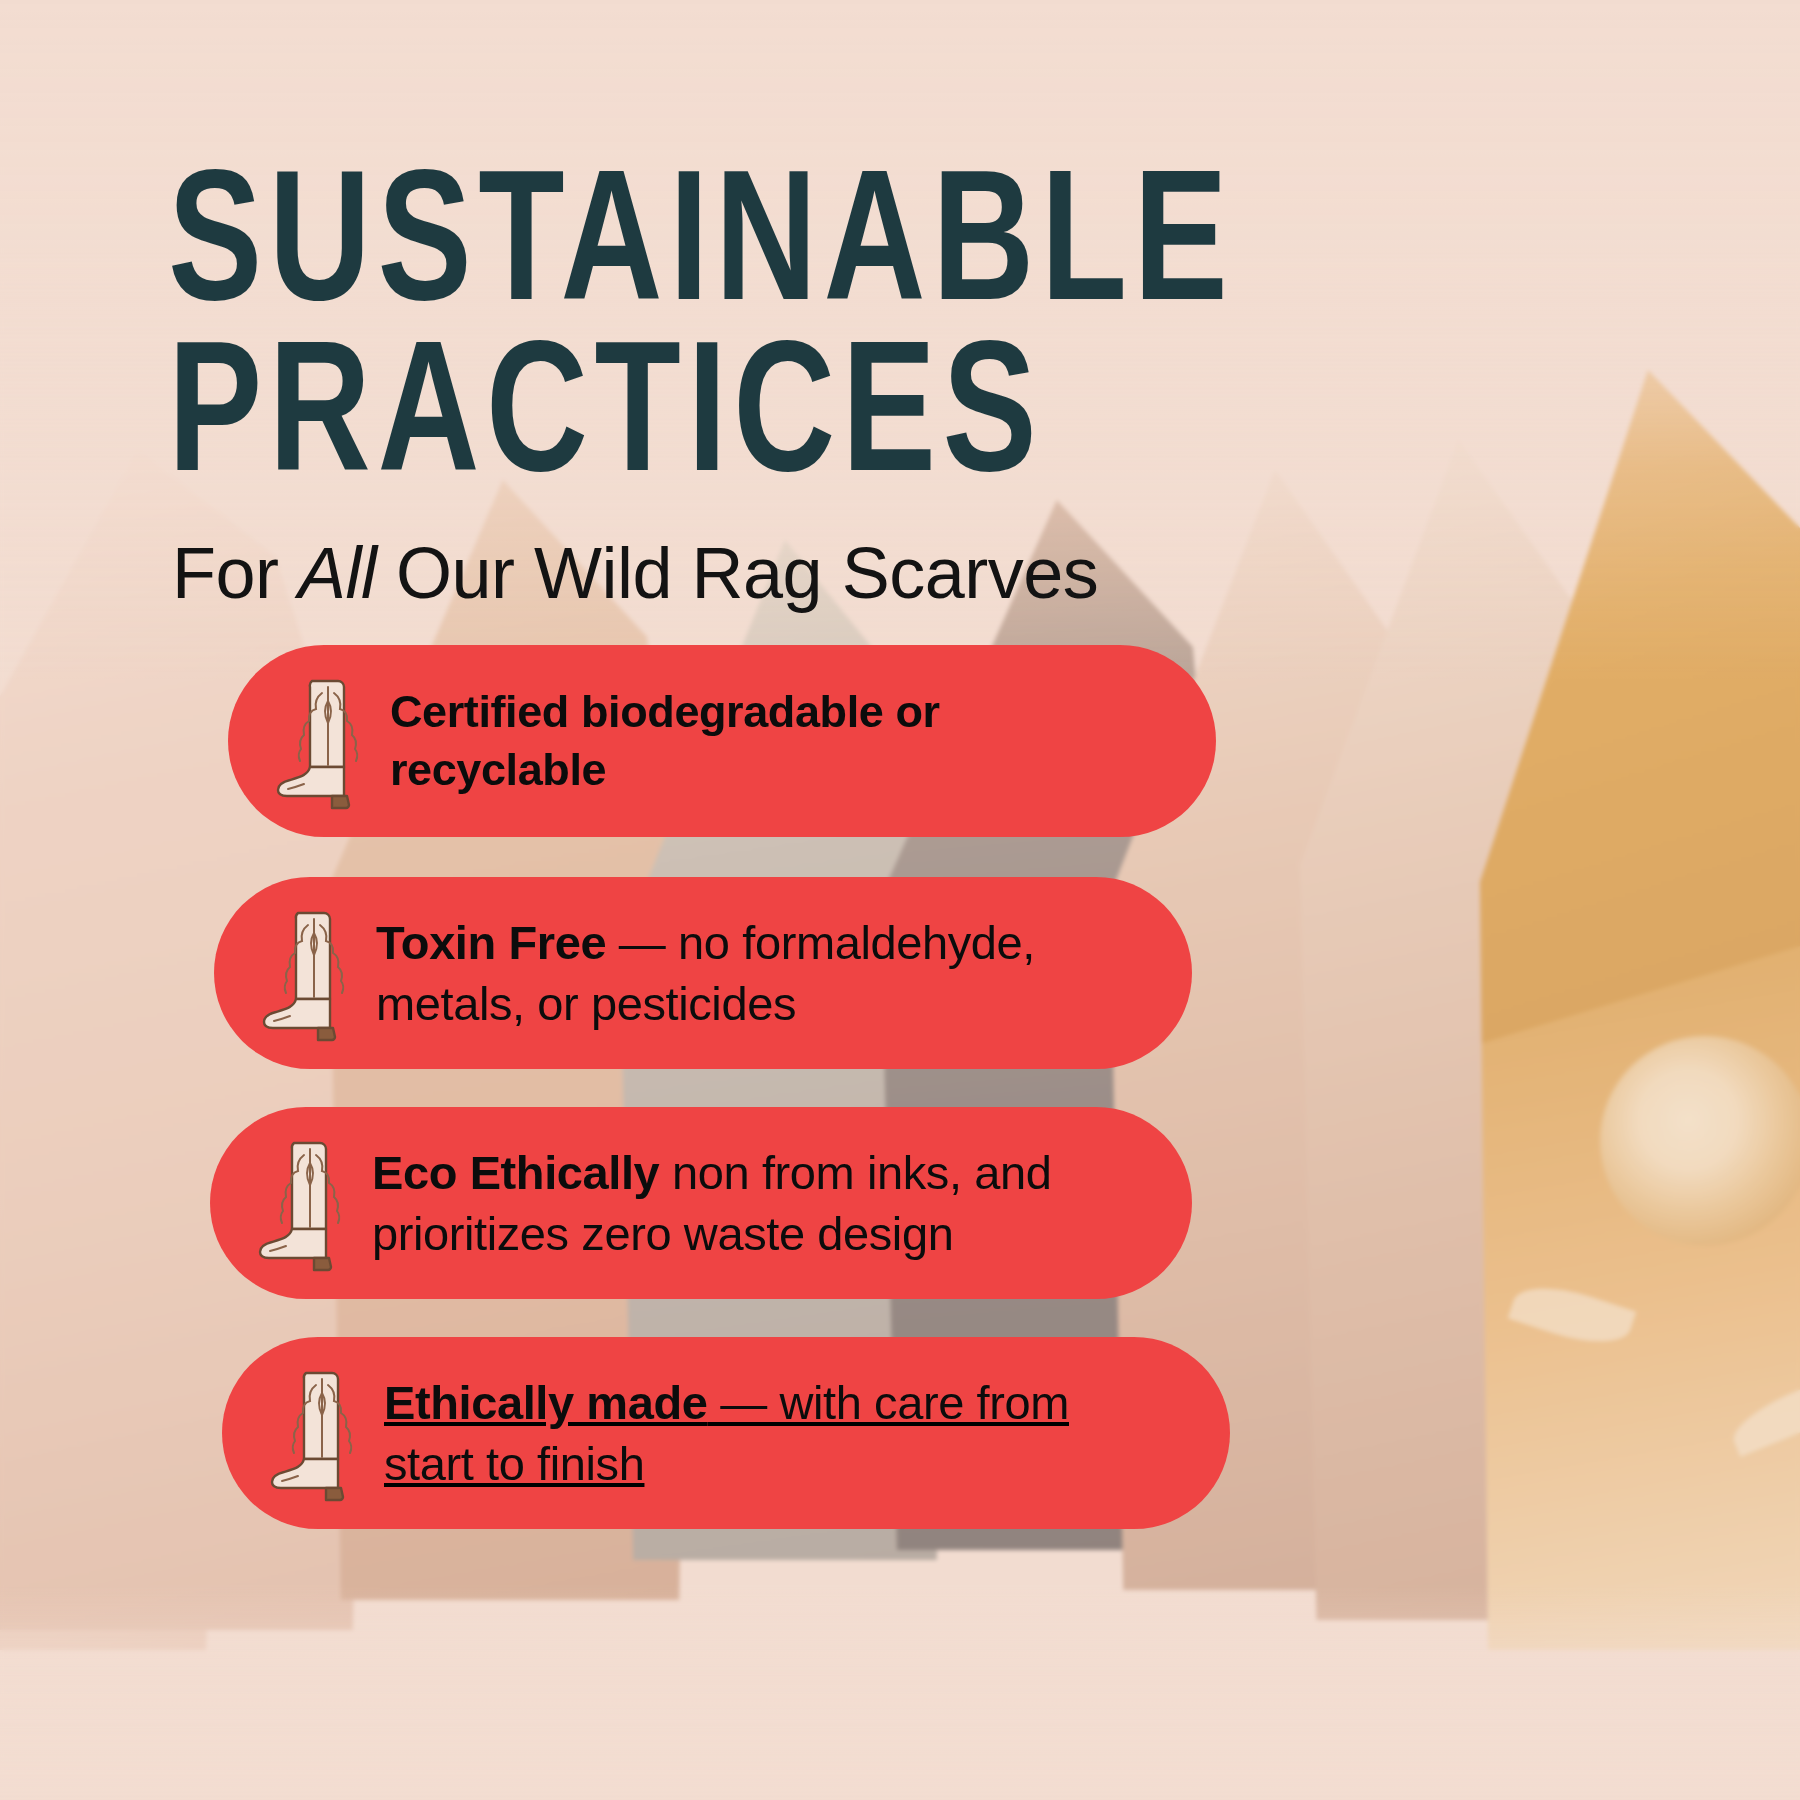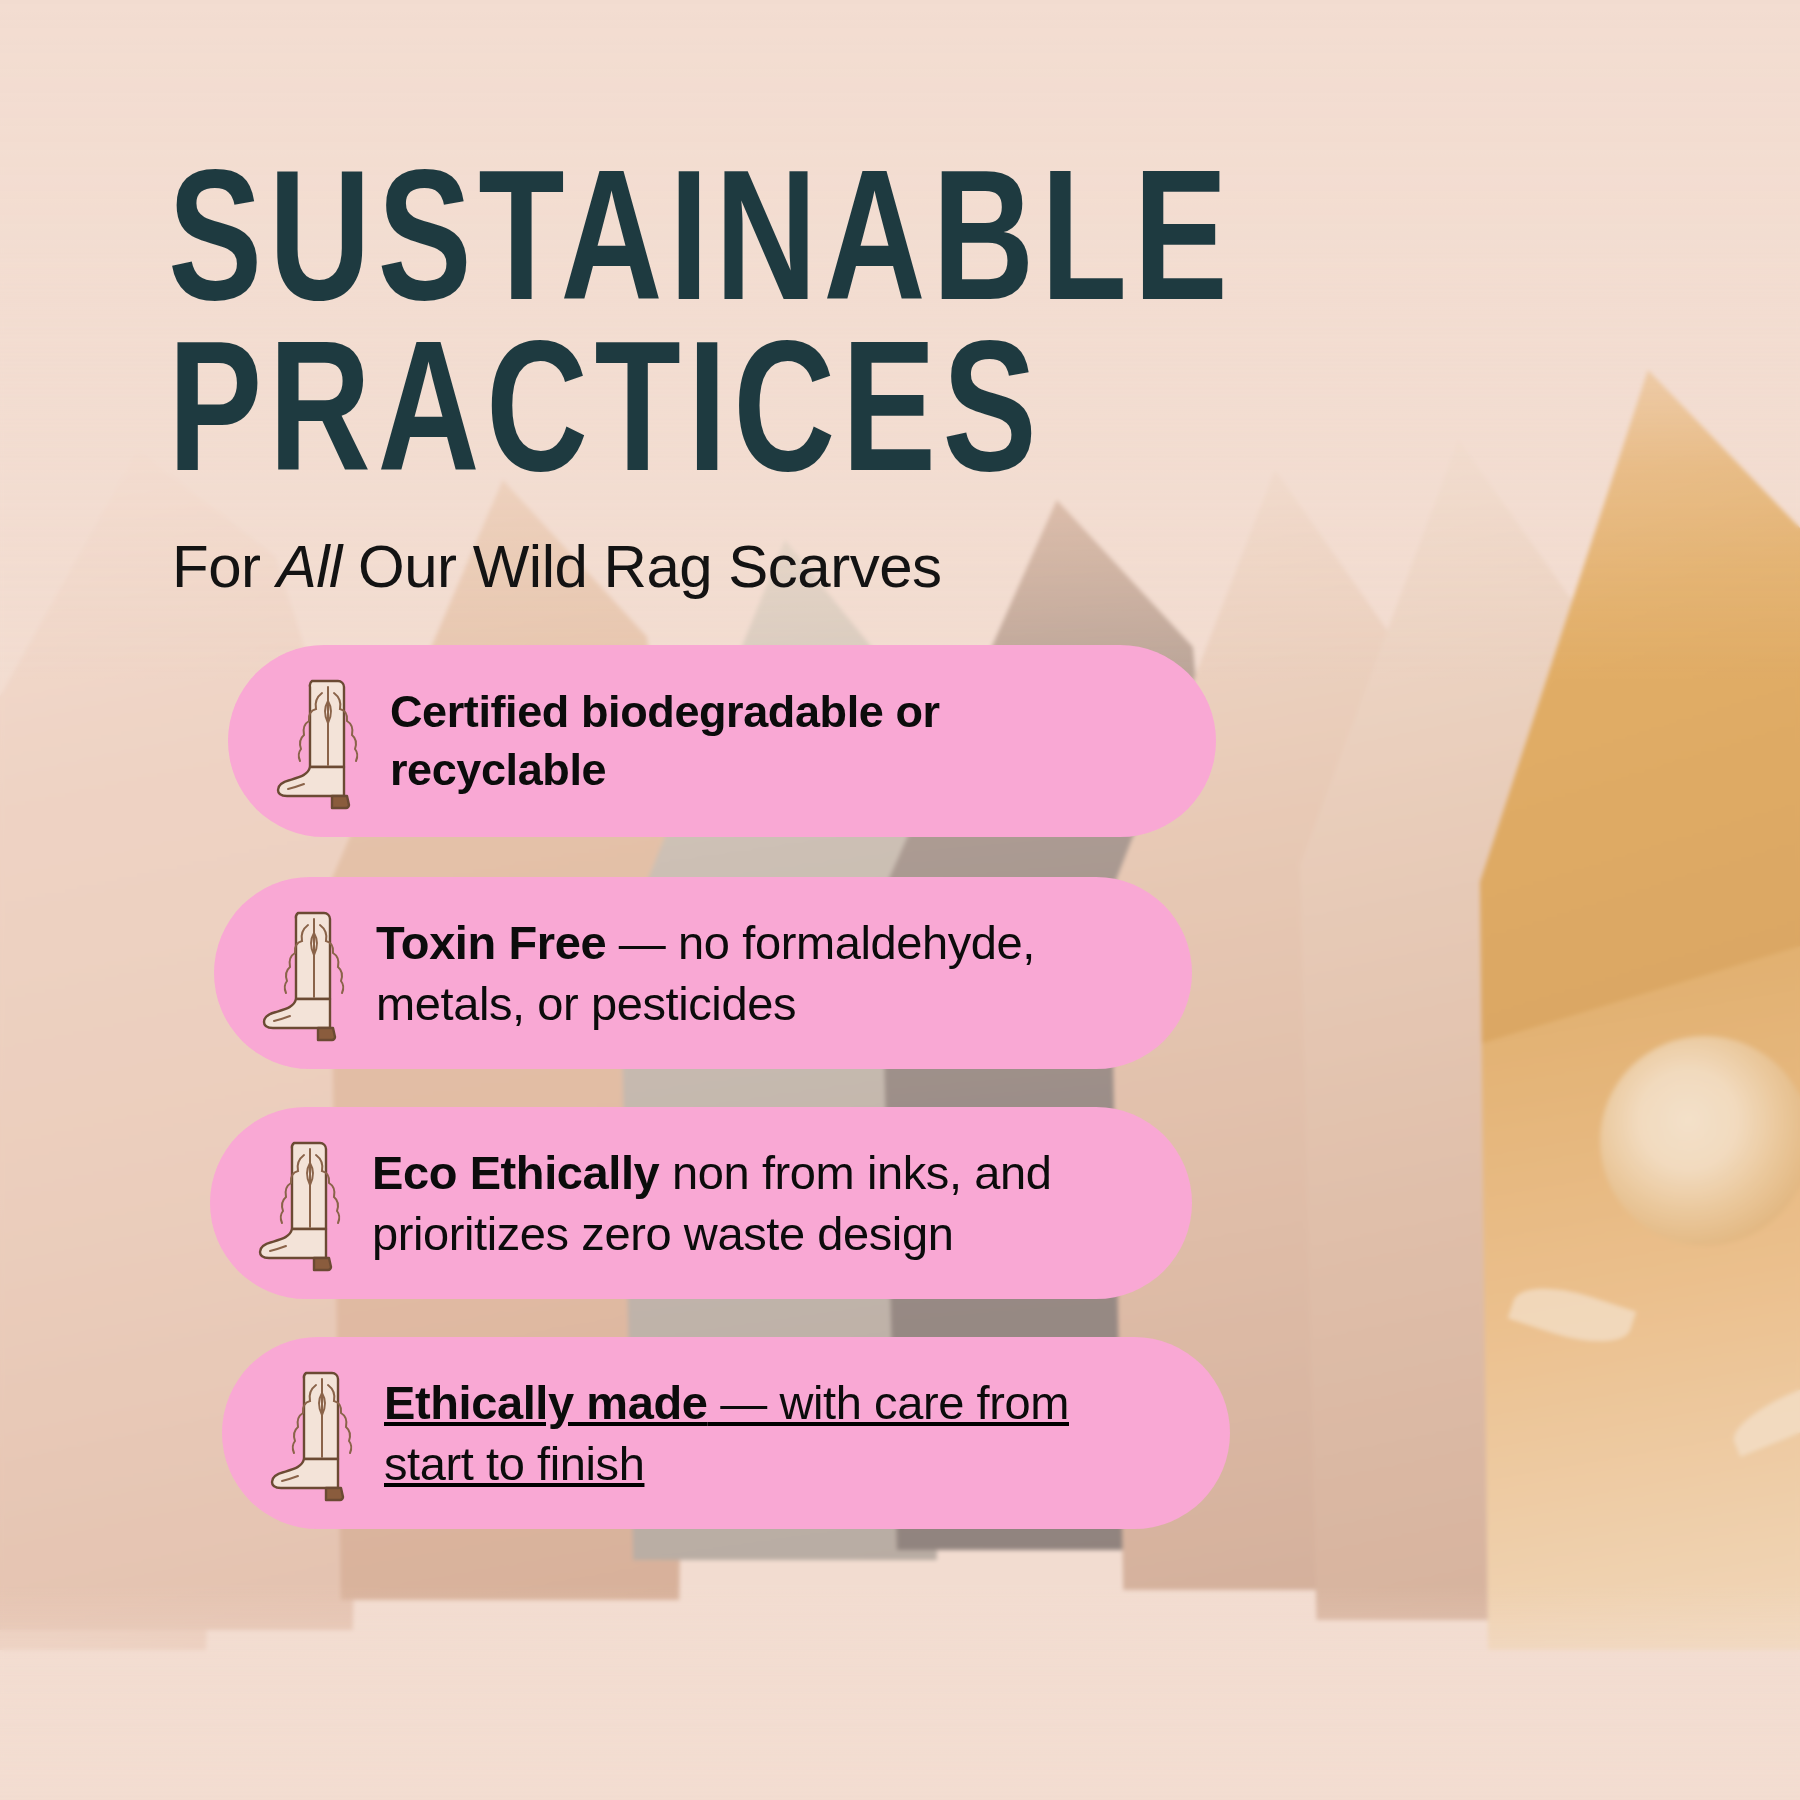--- a/index.html
+++ b/index.html
@@ -85,32 +85,32 @@
     line-height:0.92;
     letter-spacing:7px;
     text-transform:uppercase;
     transform:scaleY(1.22) scaleX(0.93);
     transform-origin:left top;
     white-space:pre-line;
   }
   .subtitle {
     position:absolute;
     left:172px; top:532px;
-    font-size:60px;
+    font-size:72px;
     color:#131313;
     letter-spacing:-0.5px;
     white-space:nowrap;
   }
   .subtitle .em { font-style:italic; }
 
   
   #cards { position:absolute; left:0; top:645px; width:1800px; }
   .card {
     position:relative;
-    background:#f9a8d4;
+    background:#ef4444;
     border-radius:110px;
     display:flex;
     align-items:center;
     padding:26px 60px 26px 42px;
     margin-bottom:38px;
   }
   .card-1 { margin-left:228px; width:988px;  min-height:168px; }
   .card-2 { margin-left:214px; width:978px;  min-height:190px;margin-top:40px; }
   .card-3 { margin-left:210px; width:982px;  min-height:190px; }
   .card-4 { margin-left:222px; width:1008px; min-height:190px;text-decoration:underline; }

